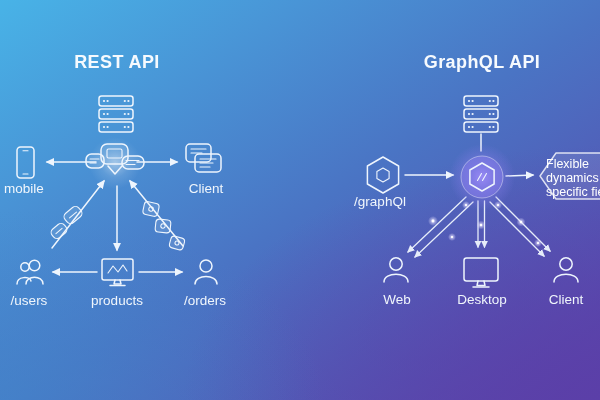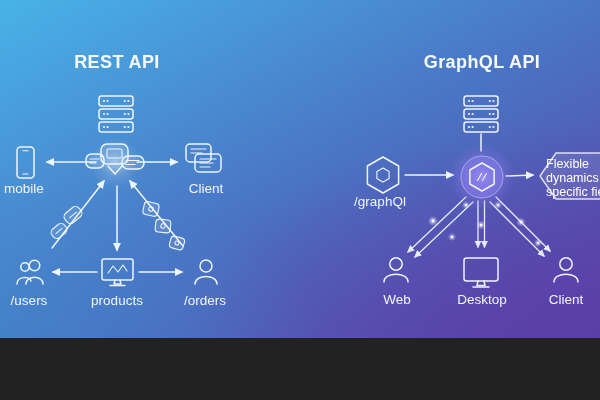--- a/index.html
+++ b/index.html
@@ -1,18 +1,18 @@
 <!DOCTYPE html>
 <html><head>
 <meta charset="utf-8">
 <style>
   html,body{margin:0;padding:0;background:#222;}
   .stage{
     position:relative;
-    width:600px;height:338px;
+    width:600px;height:400px;
     overflow:hidden;
     background:
       radial-gradient(90% 80% at 0% 100%, rgba(64,138,204,0.55), rgba(64,138,204,0) 60%),
       radial-gradient(120% 110% at 100% 100%, rgba(91,63,168,0.9), rgba(91,63,168,0) 58%),
       linear-gradient(to bottom right, #48b3e7 0%, #4a74c4 52%, #5b3fa8 100%);
     font-family:"Liberation Sans", sans-serif;
   }
   svg{display:block;}
   .ln{stroke:#eef5fd;stroke-width:1.5;fill:none;stroke-linecap:round;}
   .ln2{stroke:#eef5fd;stroke-width:1.3;fill:none;stroke-linecap:round;opacity:.95;}

